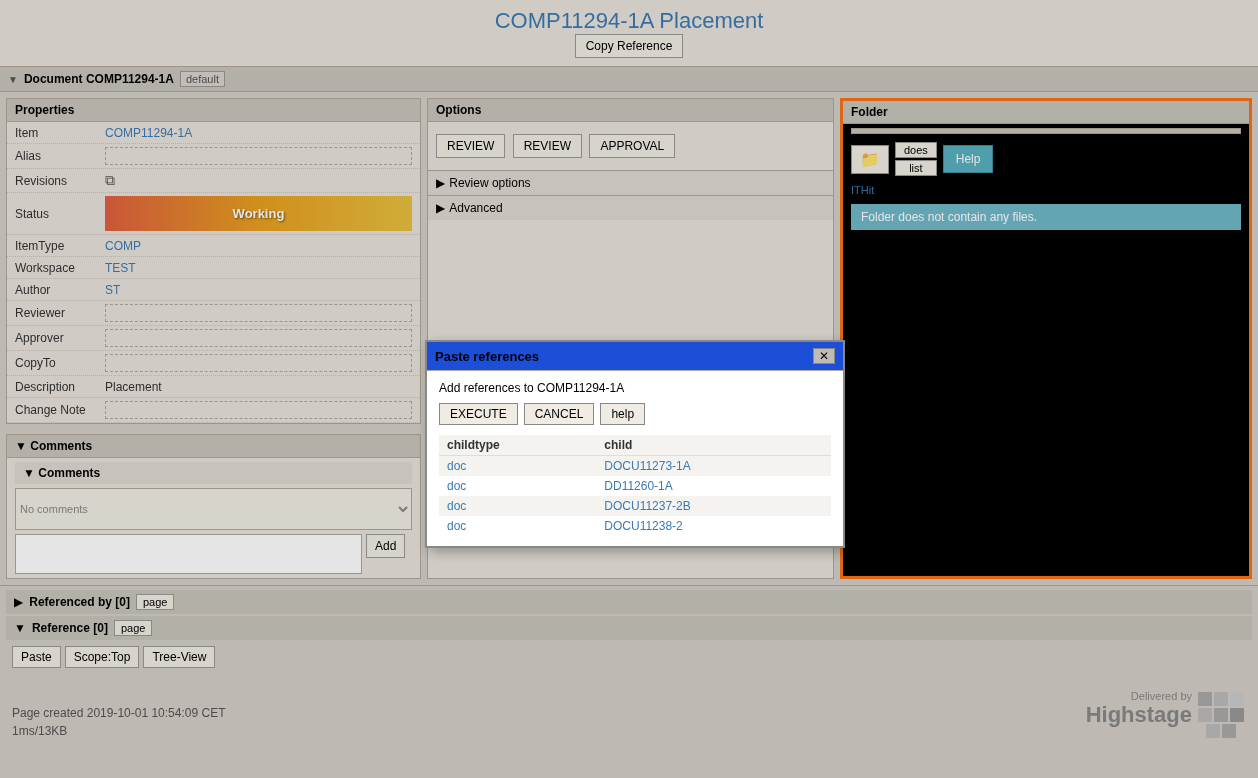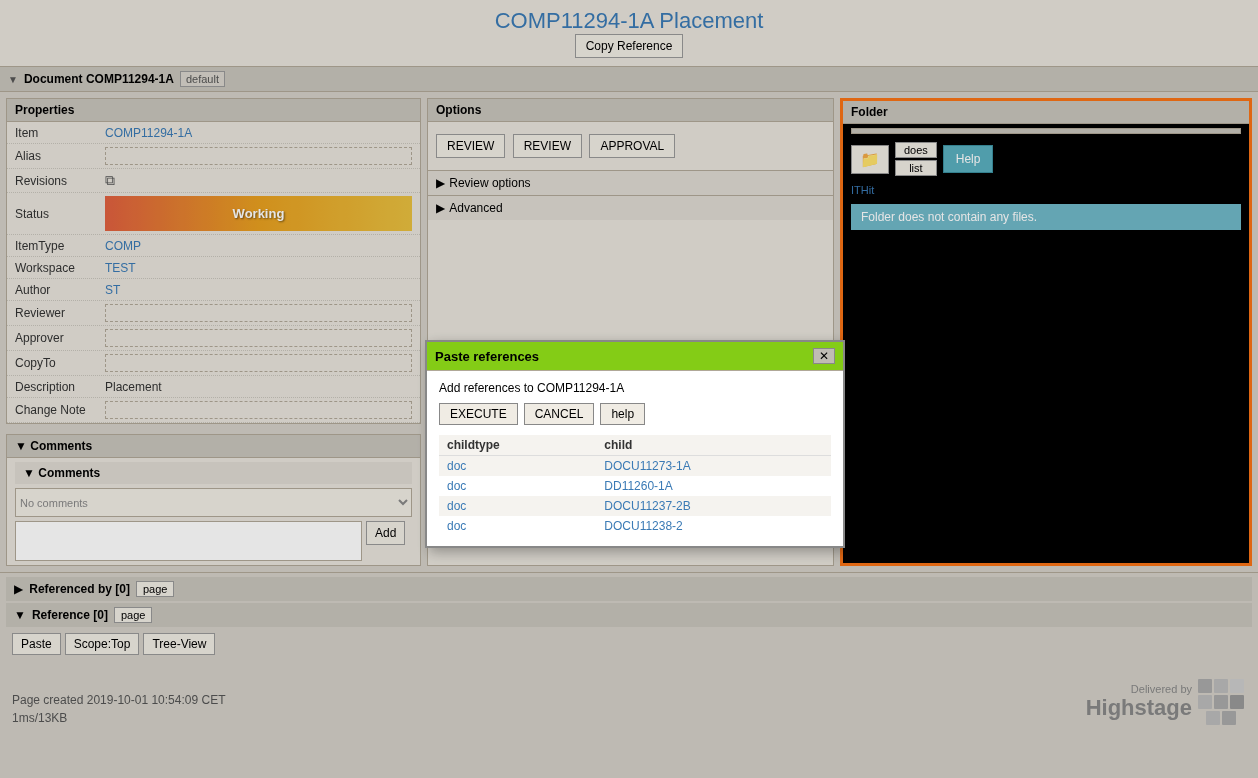--- a/index.html
+++ b/index.html
@@ -194,21 +194,21 @@
     
     .comments-section {
       background: #e8e4dc;
       border: 1px solid #b0a898;
       margin-top: 6px;
       width: 415px;
     }
     .comments-inner { padding: 4px 8px; }
     .comments-select {
       width: 100%;
-      height: 29px;
+      height: 42px;
       background: #f0ece4;
       border: 1px solid #b0a898;
       font-size: 11px;
       color: #888;
       margin-bottom: 4px;
     }
     .comment-textarea {
       width: calc(100% - 50px);
       height: 40px;
       border: 1px solid #b0a898;
@@ -268,21 +268,21 @@
     
     .page-footer {
       background: #d4d0c8;
       padding: 10px 12px 6px;
       display: flex;
       justify-content: space-between;
       align-items: flex-end;
       margin-top: 4px;
     }
     .footer-left { color: #555; font-size: 11px; line-height: 1.5; }
-    .footer-right { display: flex; align-items: center; gap: 4px; }
+    .footer-right { display: flex; align-items: flex-start; gap: 4px; }
     .delivered-by { font-size: 11px; color: #888; }
     .highstage-logo { font-size: 22px; color: #888; font-weight: bold; }
 
     
     .modal-overlay {
       position: fixed;
       top: 0; left: 0; right: 0; bottom: 0;
       background: rgba(0,0,0,0.1);
       z-index: 100;
       display: flex;
@@ -293,21 +293,21 @@
       position: absolute;
       top: 340px;
       left: 425px;
       background: #fff;
       border: 2px solid #888;
       box-shadow: 4px 4px 12px rgba(0,0,0,0.3);
       width: 420px;
       z-index: 101;
     }
     .modal-titlebar {
-      background: #84cc16;
+      background: #1d4ed8;
       padding: 6px 8px;
       display: flex;
       justify-content: space-between;
       align-items: center;
       border-bottom: 1px solid #b0a898;
     }
     .modal-title { font-size: 13px; font-weight: bold; }
     .modal-close {
       background: #c0bcb4;
       border: 1px solid #888;

